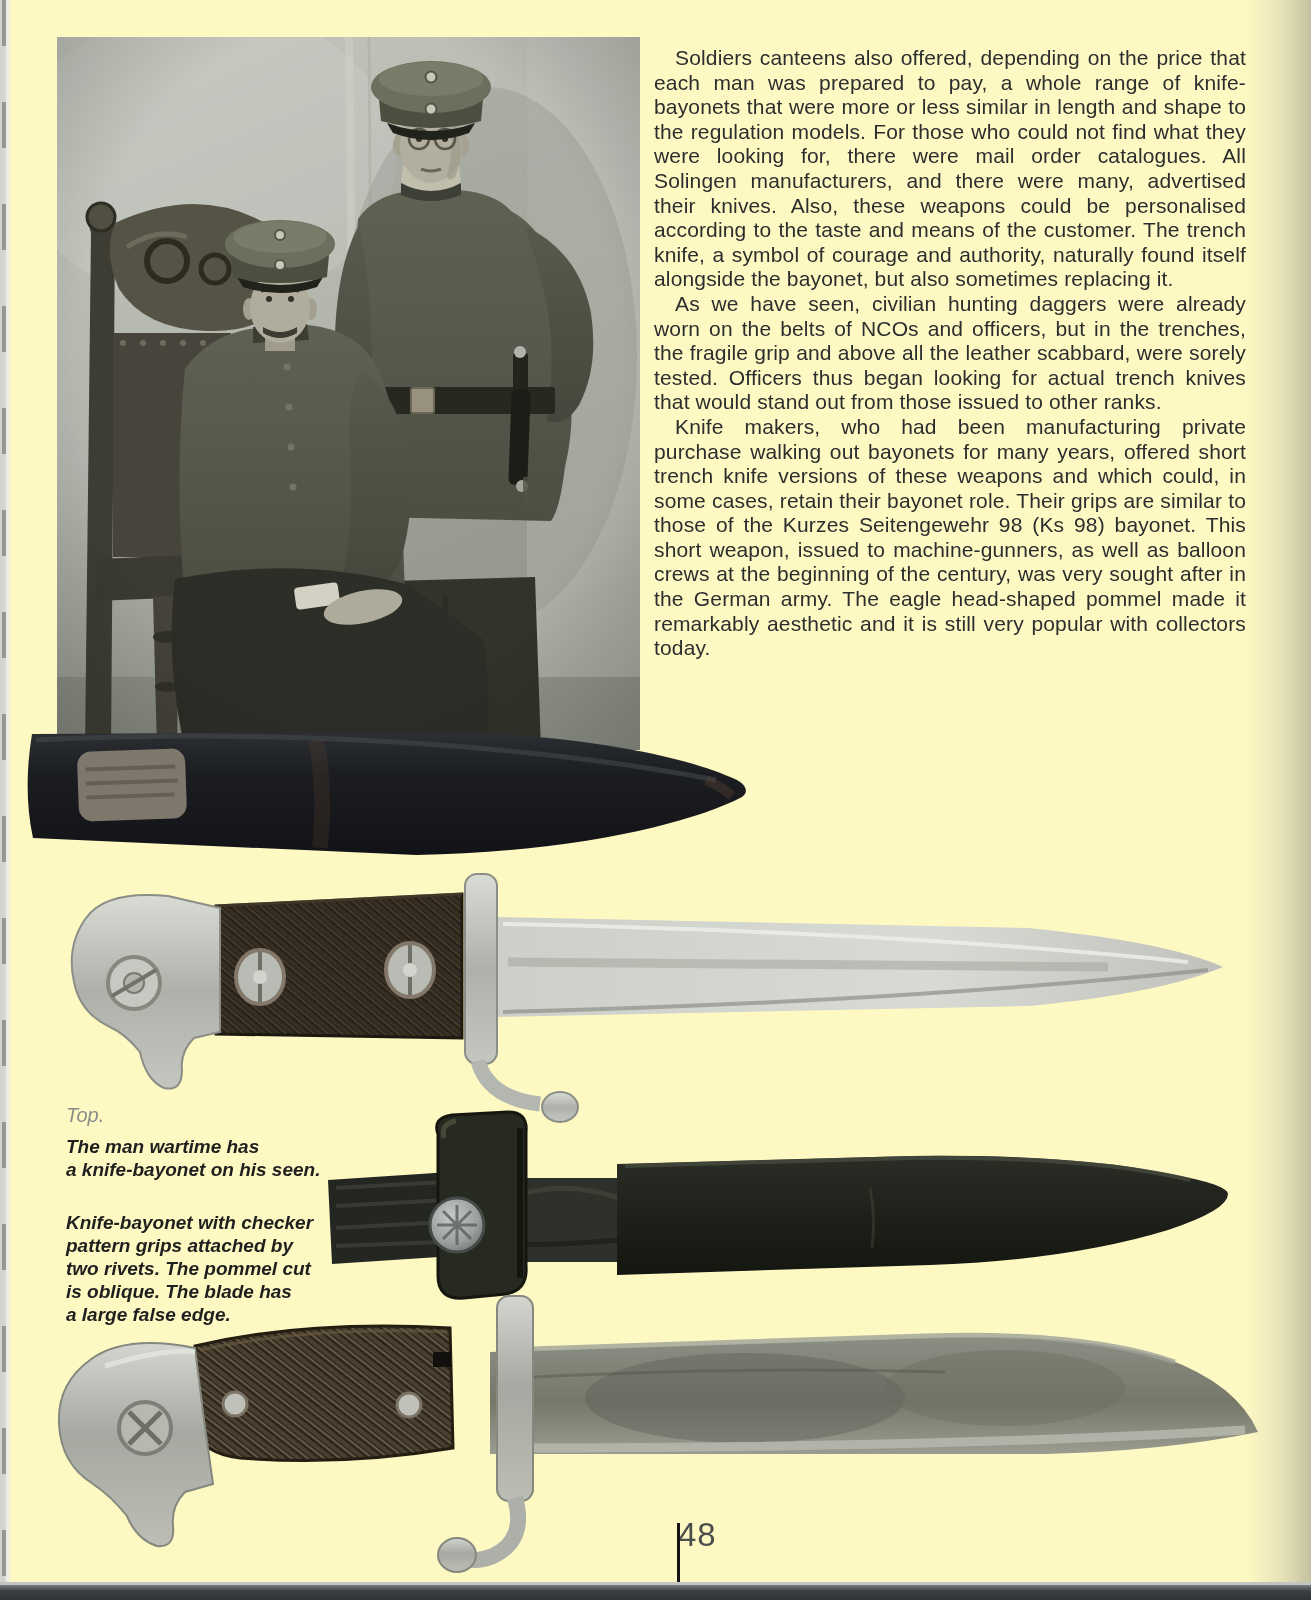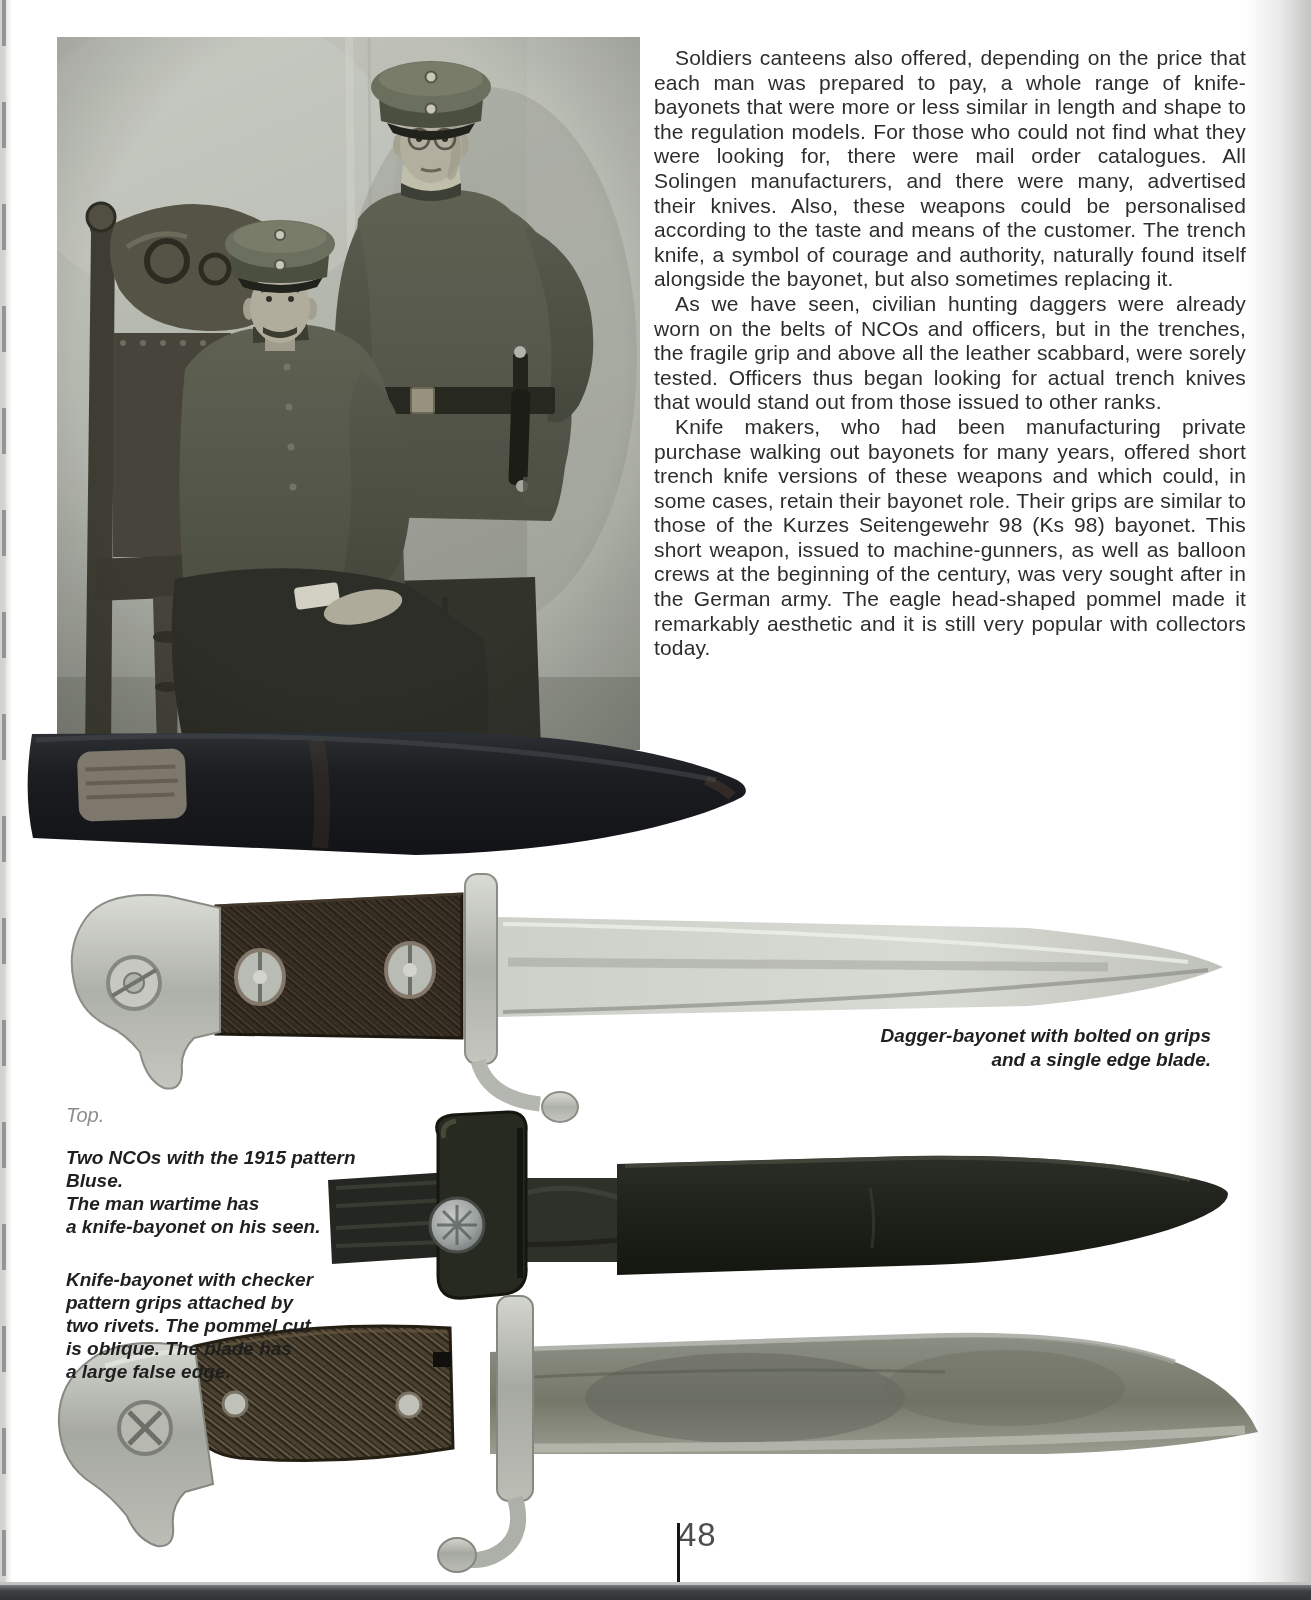--- a/index.html
+++ b/index.html
@@ -1,18 +1,18 @@
 <!DOCTYPE html>
 <html><head>
 <meta charset="utf-8">
 <style>
   html,body{margin:0;padding:0;background:#e7e8e6;}
   .page{
     position:relative;width:1311px;height:1600px;margin:0 auto;
-    background:#ffffff;overflow:hidden;
+    background:#fef9c3;overflow:hidden;
     font-family:"Liberation Sans",sans-serif;color:#2c2d2e;
   }
   .fig{position:absolute;display:block;}
   
   .left-edge{position:absolute;left:0;top:0;width:12px;height:100%;
     background:linear-gradient(to right,#cfd0cc 0,#e8e9e7 55%,rgba(244,245,243,0) 100%);z-index:40;}
   .left-edge .marks{position:absolute;left:2px;top:0;width:4px;height:100%;
     background:repeating-linear-gradient(to bottom,rgba(88,90,88,.55) 0 46px,rgba(168,170,166,.18) 46px 102px);}
   .right-edge{position:absolute;right:0;top:0;width:66px;height:100%;
     background:linear-gradient(to right,rgba(160,162,158,0) 0,rgba(150,152,148,.22) 55%,rgba(112,114,110,.42) 100%);z-index:40;}
@@ -24,21 +24,21 @@
     font-size:21px;line-height:24.6px;text-align:justify;letter-spacing:.15px;z-index:10;}
   .body-text p{margin:0;text-indent:21px;}
   .wrap-block{overflow:visible;}
   .sp{float:left;clear:left;height:25px;}
   .sp1{width:92px;}.sp2{width:137px;}.sp3{width:122px;}.sp4{width:137px;}
   
   .caption-right{position:absolute;right:100px;top:1024px;width:420px;
     text-align:right;font-weight:bold;font-style:italic;font-size:19px;line-height:23.5px;color:#1e1f1e;z-index:10;}
   .caption-left{position:absolute;left:66px;top:1104px;width:312px;
     font-size:19px;line-height:23px;color:#1e1f1e;z-index:10;}
-  .top-label{font-style:italic;font-weight:normal;color:#8a8d89;font-size:20px;margin-bottom:19px;}
+  .top-label{font-style:italic;font-weight:normal;color:#8a8d89;font-size:20px;margin-bottom:8px;}
   .cap-bold{font-weight:bold;font-style:italic;}
   .cap-gap{height:30px;}
   
   .pagenum{position:absolute;left:678px;top:1516px;font-size:33px;color:#4c4e4c;
     letter-spacing:1px;z-index:10;}
   .pagenum-rule{position:absolute;left:677px;top:1523px;width:2.5px;height:66px;background:#151515;z-index:10;}
 </style>
 </head>
 <body>
 
@@ -304,29 +304,24 @@
     <p>As we have seen, civilian hunting daggers were already worn on the belts of NCOs and officers, but in the trenches, the fragile grip and above all the leather scabbard, were sorely tested. Officers thus began looking for actual trench knives that would stand out from those issued to other ranks.</p>
     <p>Knife makers, who had been manufacturing private purchase walking out bayonets for many years, offered short trench knife versions of these weapons and which could, in some cases, retain their bayonet role. Their grips are similar to those of the Kurzes Seitengewehr 98 (Ks 98) bayonet. This short weapon, issued to machine-gunners, as well as balloon crews at the beginning of the century, was very sought after in the German army. The eagle head-shaped pommel made it remarkably aesthetic and it is still very popular with collectors today.</p>
     <div class="wrap-block">
       <span class="sp sp1"></span>
       <span class="sp sp2"></span>
       <span class="sp sp3"></span>
       <span class="sp sp4"></span>
     </div>
   </div>
 
-  <div class="caption-right">
-    <div>Dagger-bayonet with bolted on grips</div>
-    <div>and a single edge blade.</div>
-  </div>
 
   <div class="caption-left">
     <div class="top-label">Top.</div>
     <div class="cap-bold">
-      <div>Two NCOs with the 1915 pattern Bluse.</div>
       <div>The man wartime has</div>
       <div>a knife-bayonet on his seen.</div>
     </div>
     <div class="cap-gap"></div>
     <div class="cap-bold">
       <div>Knife-bayonet with checker</div>
       <div>pattern grips attached by</div>
       <div>two rivets. The pommel cut</div>
       <div>is oblique. The blade has</div>
       <div>a large false edge.</div>

